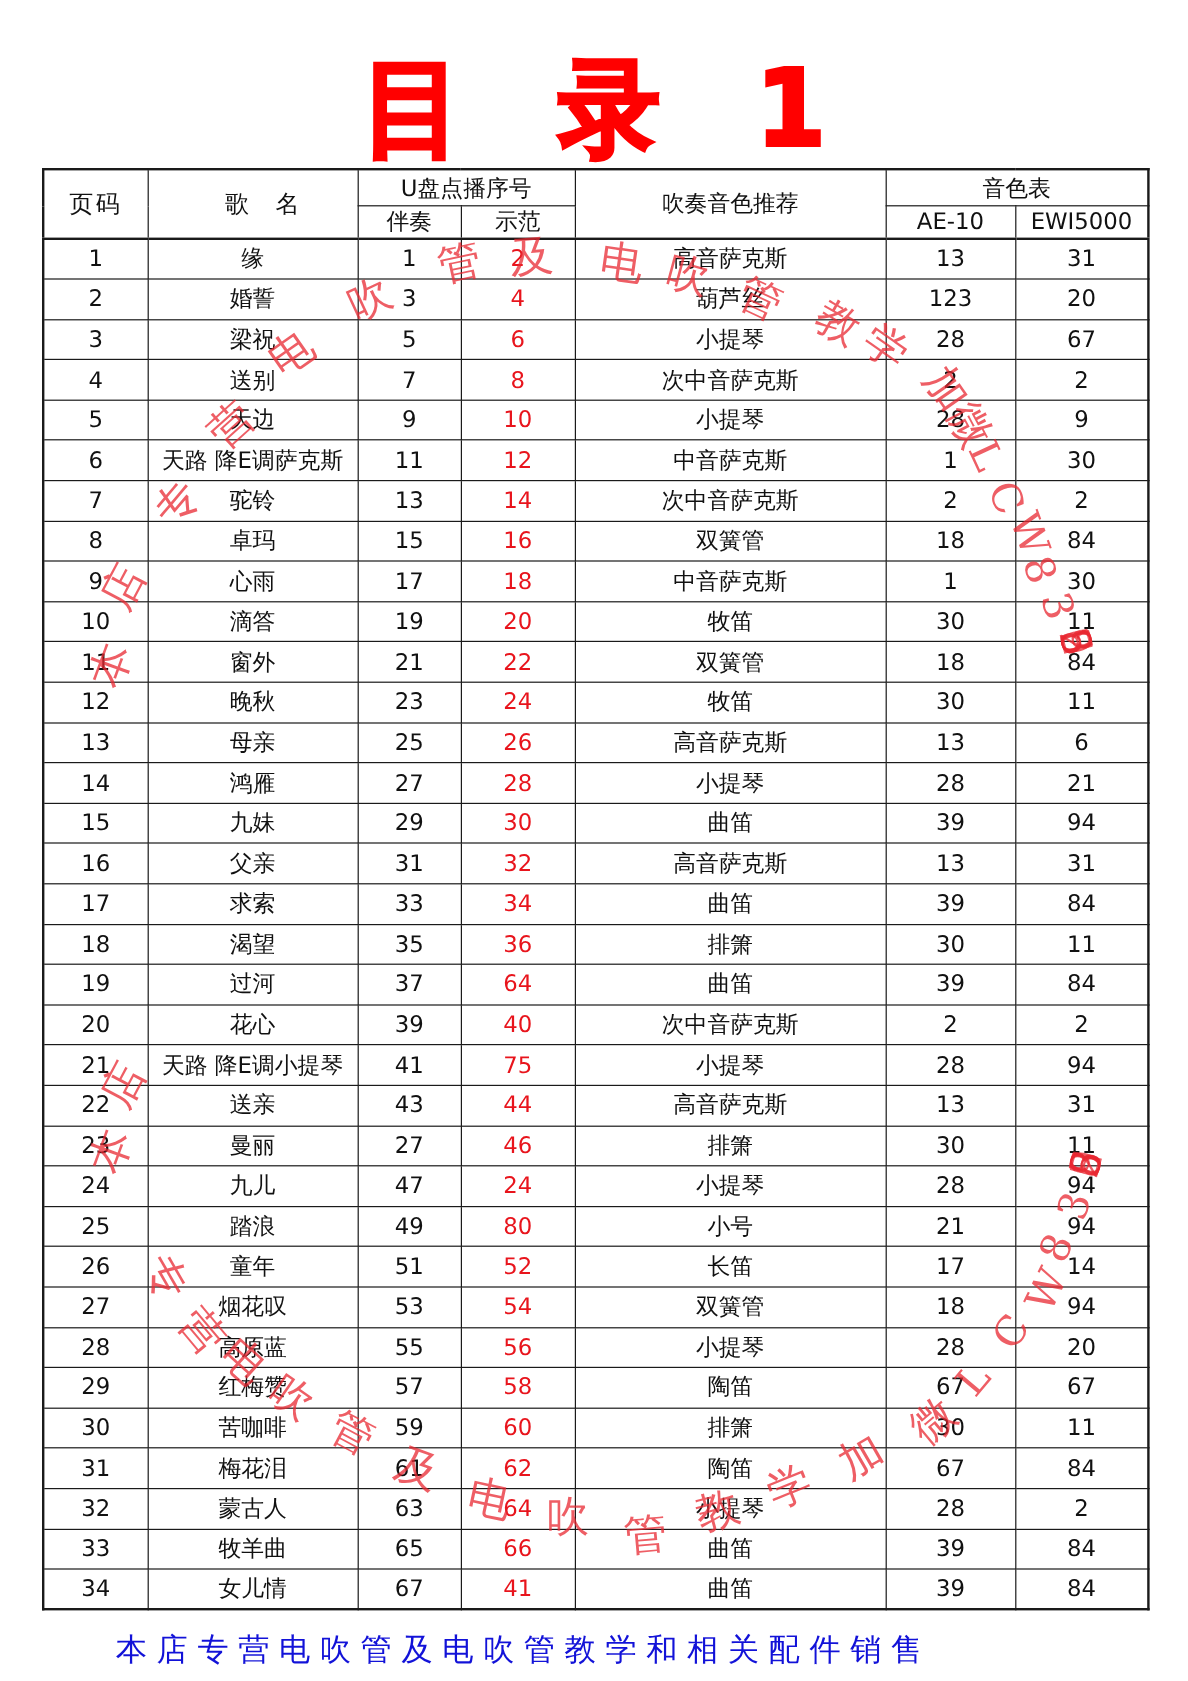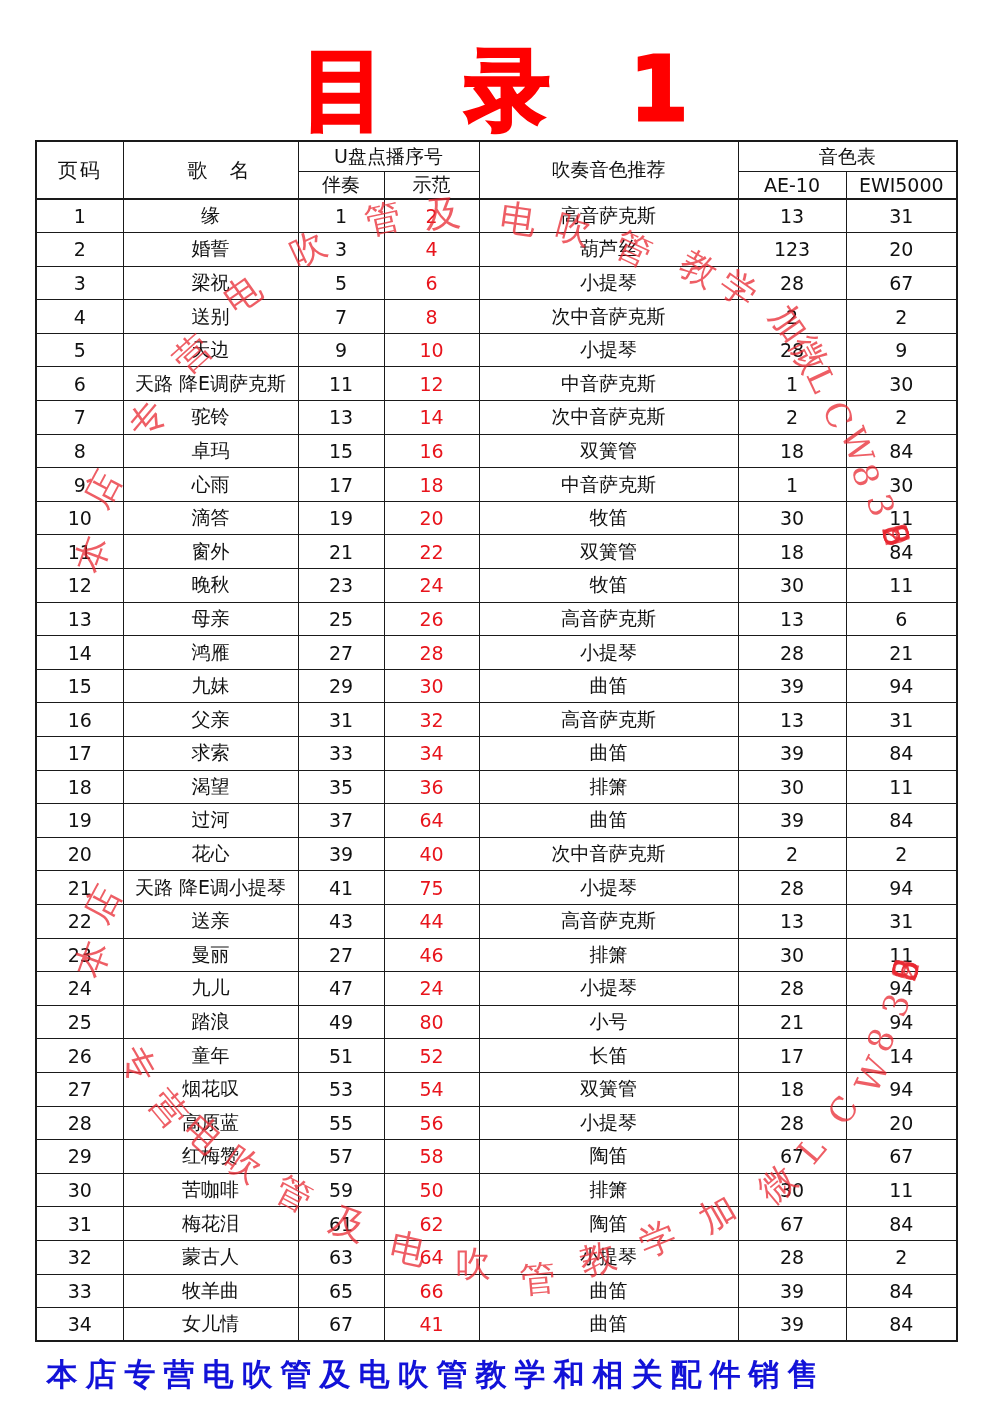--- a/index.html
+++ b/index.html
@@ -34,21 +34,21 @@
   table.toc thead tr.h2 th { height: 26px; }
   table.toc thead th.tall { font-size: 20px; letter-spacing: 2px; }
   table.toc thead th.wide-space { letter-spacing: 22px; padding-left: 38px; }
   table.toc tbody tr { height: 33.6px; }
   table.toc tbody tr:first-child td { border-top: 2.5px solid #1a1a1a; }
   td.name { text-align: left; padding-left: 4px; font-size: 19px; }
   td.demo { color: #e8141c; }
   .footer {
     position: absolute; left: 0; top: 1352px; width: 873px; height: 45px;
     display: flex; justify-content: center; align-items: center;
-    color: #1212d8; font-weight: 700; font-size: 31px; letter-spacing: 8px;
+    color: #1212d8; font-weight: 400; font-size: 26px; letter-spacing: 8px;
   }
   .watermark {
     position: absolute; color: rgba(232, 40, 50, 0.75); font-family: "DejaVu Serif", serif;
     font-size: 36px; white-space: nowrap; pointer-events: none; transform-origin: 0 0;
     letter-spacing: 14px; font-weight: 200;
   }
 </style>
 </head>
 <body>
 
@@ -342,21 +342,21 @@
         <td>57</td>
         <td class="demo">58</td>
         <td>陶笛</td>
         <td>67</td>
         <td>67</td>
       </tr>
       <tr>
         <td>30</td>
         <td class="name">苦咖啡</td>
         <td>59</td>
-        <td class="demo">50</td>
+        <td class="demo">60</td>
         <td>排箫</td>
         <td>30</td>
         <td>11</td>
       </tr>
       <tr>
         <td>31</td>
         <td class="name">梅花泪</td>
         <td>61</td>
         <td class="demo">62</td>
         <td>陶笛</td>

